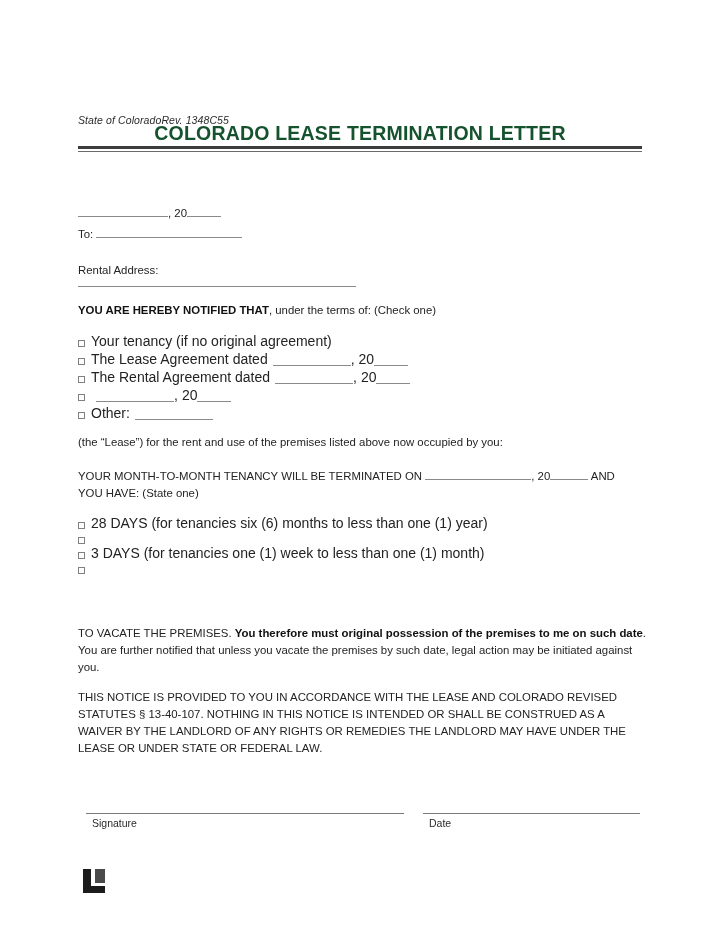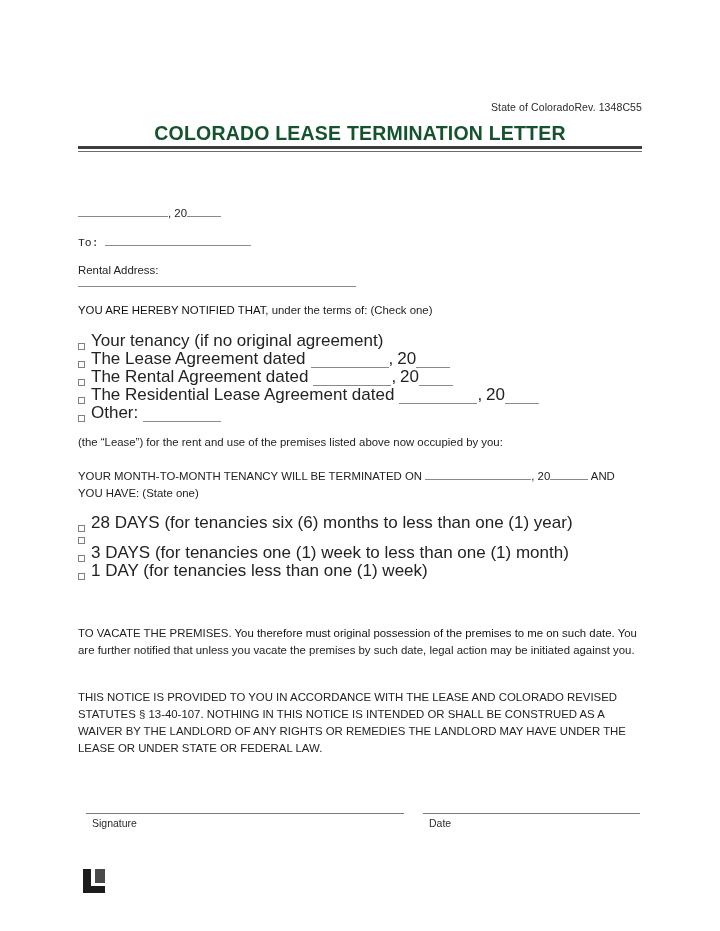--- a/index.html
+++ b/index.html
@@ -25,28 +25,29 @@
     position: absolute;
     left: 78px;
     top: 0;
     width: 564px;
   }
 
   
   .doc-header {
     position: absolute;
     left: 0;
-    top: 101px;
+    top: 114px;
     width: 564px;
     display: flex;
-    justify-content: flex-end;
+    justify-content: flex-start;
     align-items: baseline;
     font-size: 10.5px;
     color: #2b2b2b;
     letter-spacing: .1px;
+    font-style: italic;
   }
   .doc-title {
     position: absolute;
     left: 0;
     top: 122px;
     width: 564px;
     text-align: center;
     font-size: 19.5px;
     font-weight: bold;
     letter-spacing: .2px;
@@ -94,27 +95,27 @@
 
   .addr-rule {
     position: absolute;
     left: 0;
     top: 286px;
     width: 278px;
     height: 1px;
     background: #8a8a8a;
   }
 
-  .bold { font-weight: normal; color: #111; }
+  .bold { font-weight: bold; color: #111; }
 
   
   .cb-row {
     display: flex;
-    align-items: flex-end;
-    font-size: 17px;
+    align-items: center;
+    font-size: 14px;
     line-height: 18px;
     color: #232323;
     white-space: nowrap;
   }
   .cb {
     flex: 0 0 auto;
     width: 7px;
     height: 7px;
     border: 1px solid #808080;
     margin-top: 5px;
@@ -185,21 +186,21 @@
       <div class="thick"></div>
       <div class="gap"></div>
       <div class="thin"></div>
     </div>
 
     <div class="blk" style="top:205px;">
       <span class="ul ul-90"></span><span>,</span>
       <span>20</span><span class="ul ul-34"></span>
     </div>
 
-    <div class="blk" style="top:234px;font-family:Liberation Mono, monospace;">
+    <div class="blk" style="top:226px;">
       <span>To:</span>
       <span class="ul ul-146"></span>
     </div>
 
     <div class="blk" style="top:262px;">
       <span>Rental Address:</span>
     </div>
     <div class="addr-rule"></div>
 
     <div class="blk" style="top:302px;">
@@ -226,21 +227,20 @@
         <span class="cb"></span>
         <span>The Rental Agreement dated</span>
         <span class="ul ul-78" style="margin-left:5px;margin-top:1px;"></span>
           <span>,</span>
         <span style="margin-left:4px;">20</span>
           <span class="ul ul-34" style="margin-top:1px;"></span>
       </div>
 
       <div class="cb-row">
         <span class="cb"></span>
-        <span>The Residential Lease Agreement dated</span>
         <span class="ul ul-78" style="margin-left:5px;margin-top:1px;"></span>
           <span>,</span>
         <span style="margin-left:4px;">20</span>
           <span class="ul ul-34" style="margin-top:1px;"></span>
       </div>
 
       <div class="cb-row">
         <span class="cb"></span>
         <span>Other:</span>
         <span class="ul ul-78" style="margin-left:5px;margin-top:1px;"></span>
@@ -265,21 +265,20 @@
       </div>
       <div class="cb-row">
         <span class="cb"></span>
       </div>
       <div class="cb-row">
         <span class="cb"></span>
         <span>3 DAYS (for tenancies one (1) week to less than one (1) month)</span>
       </div>
       <div class="cb-row">
         <span class="cb"></span>
-        <span>1 DAY (for tenancies less than one (1) week)</span>
       </div>
     </div>
 
     <div class="blk wide" style="top:625px;">
       <span>TO VACATE THE PREMISES. </span><span class="bold">You therefore must original possession of the premises to me on such date</span><span>. You are further notified that unless you vacate the premises by such date, legal action may be initiated against you.</span>
     </div>
 
     <div class="blk wide" style="top:689px;">THIS NOTICE IS PROVIDED TO YOU IN ACCORDANCE WITH THE LEASE AND COLORADO REVISED STATUTES § 13-40-107. NOTHING IN THIS NOTICE IS INTENDED OR SHALL BE CONSTRUED AS A WAIVER BY THE LANDLORD OF ANY RIGHTS OR REMEDIES THE LANDLORD MAY HAVE UNDER THE LEASE OR UNDER STATE OR FEDERAL LAW.</div>
 
     <div class="sig-rule left"></div>

